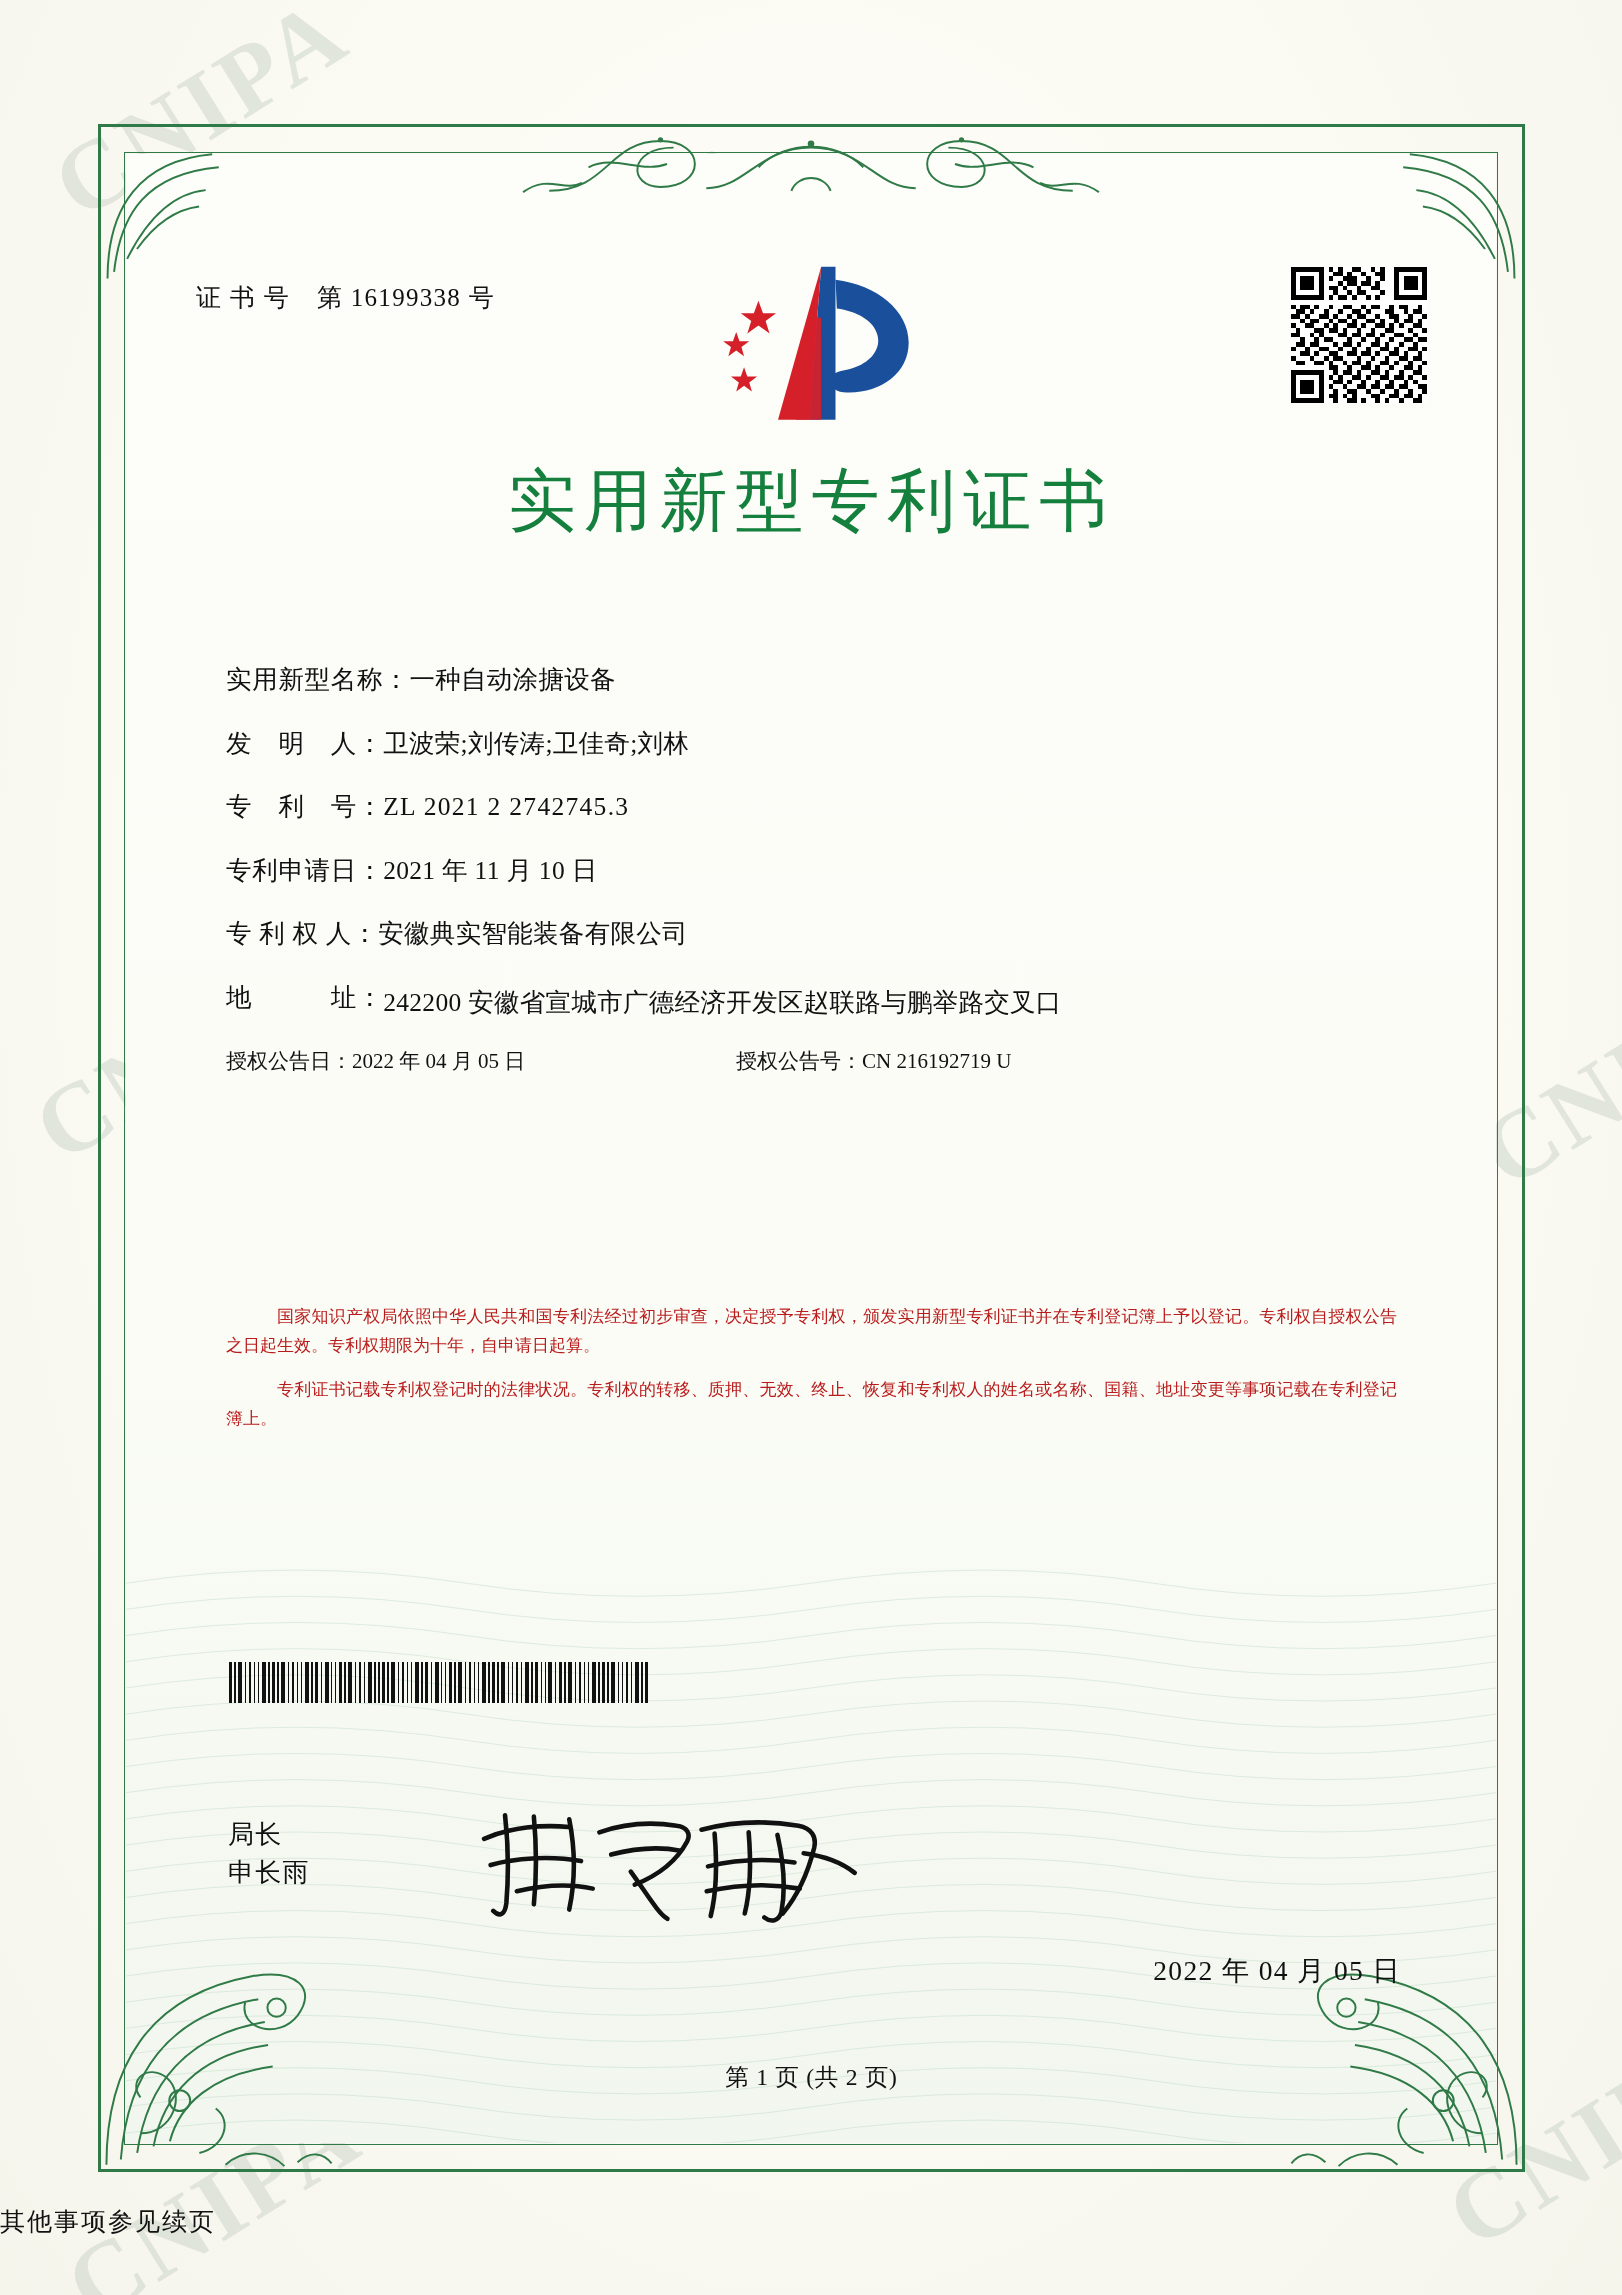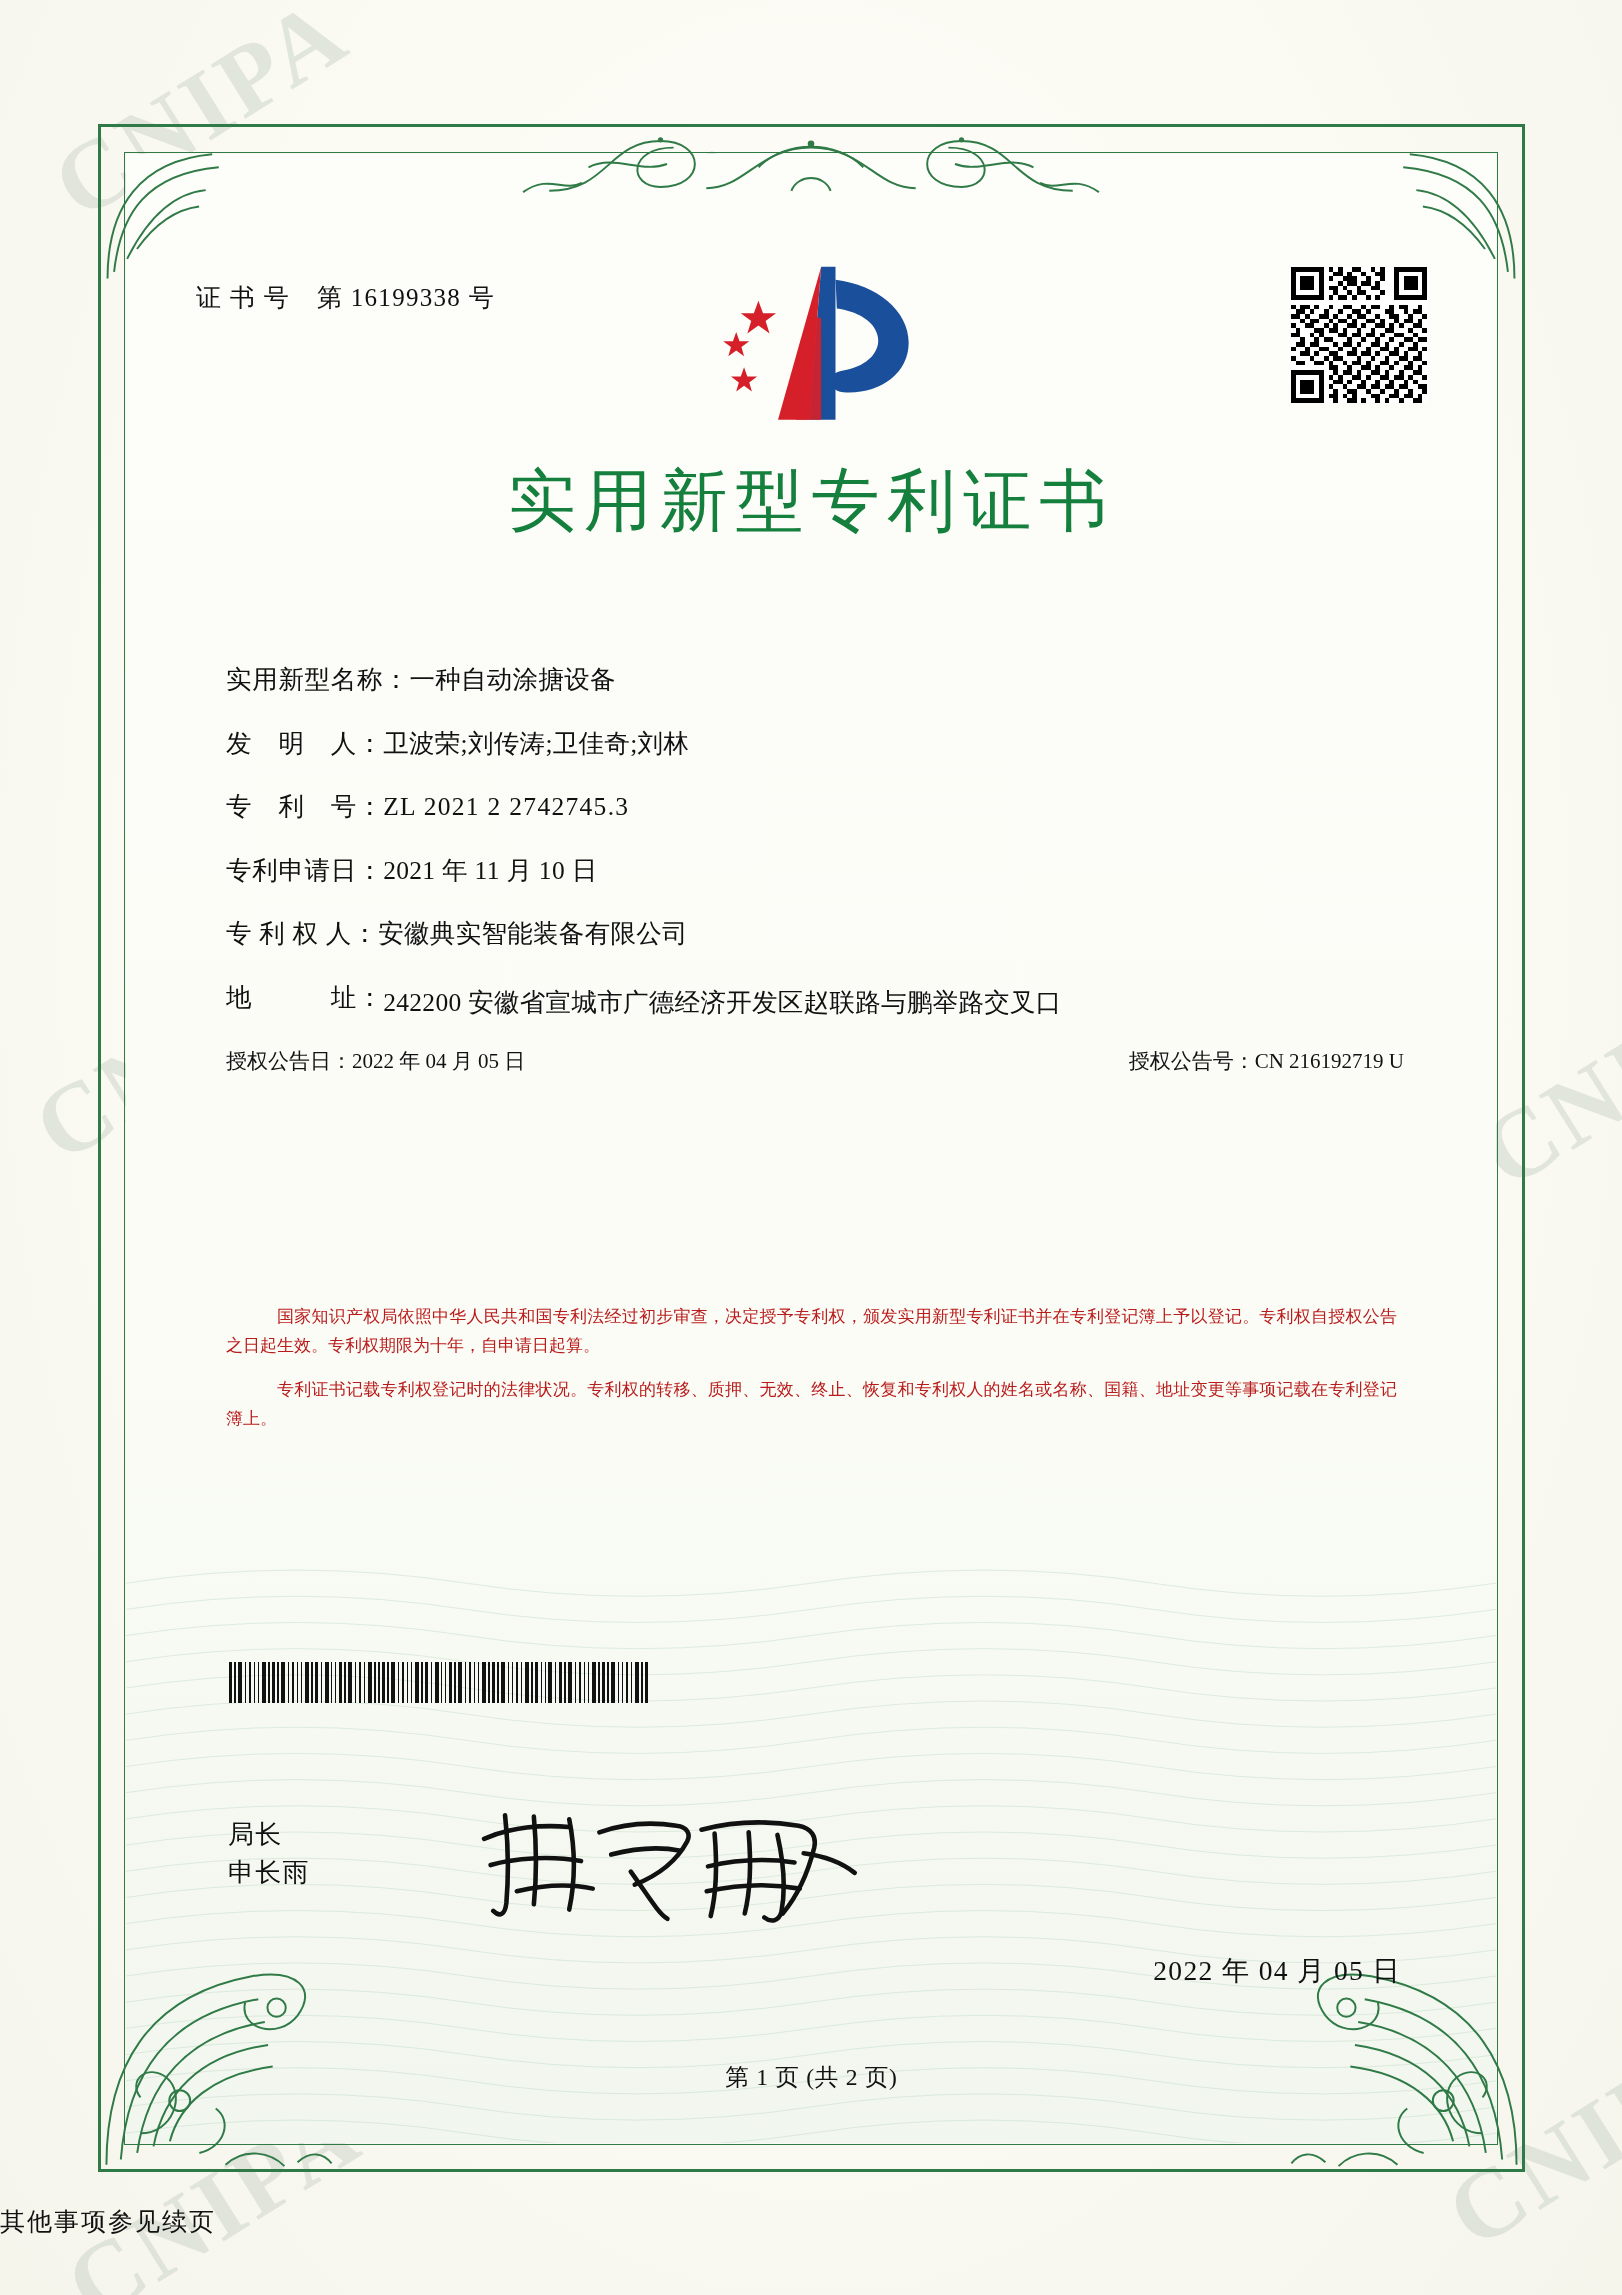--- a/index.html
+++ b/index.html
@@ -155,21 +155,21 @@
     letter-spacing: 0.3px;
   }
   .f-value.mono-ish { letter-spacing: 1.3px; }
 
   .row-two {
     display: flex;
     margin-bottom: 34px;
     font-size: 21px;
   }
   .row-two .col-a { width: 510px; }
-  .row-two .col-b { flex: 1; text-align: right; }
+  .row-two .col-b { flex: 1; }
 
   .paragraphs {
     position: absolute;
     left: 226px;
     top: 1302px;
     width: 1171px;
     font-size: 17px;
     line-height: 1.72;
     color: #b91c1c;
     text-align: justify;

